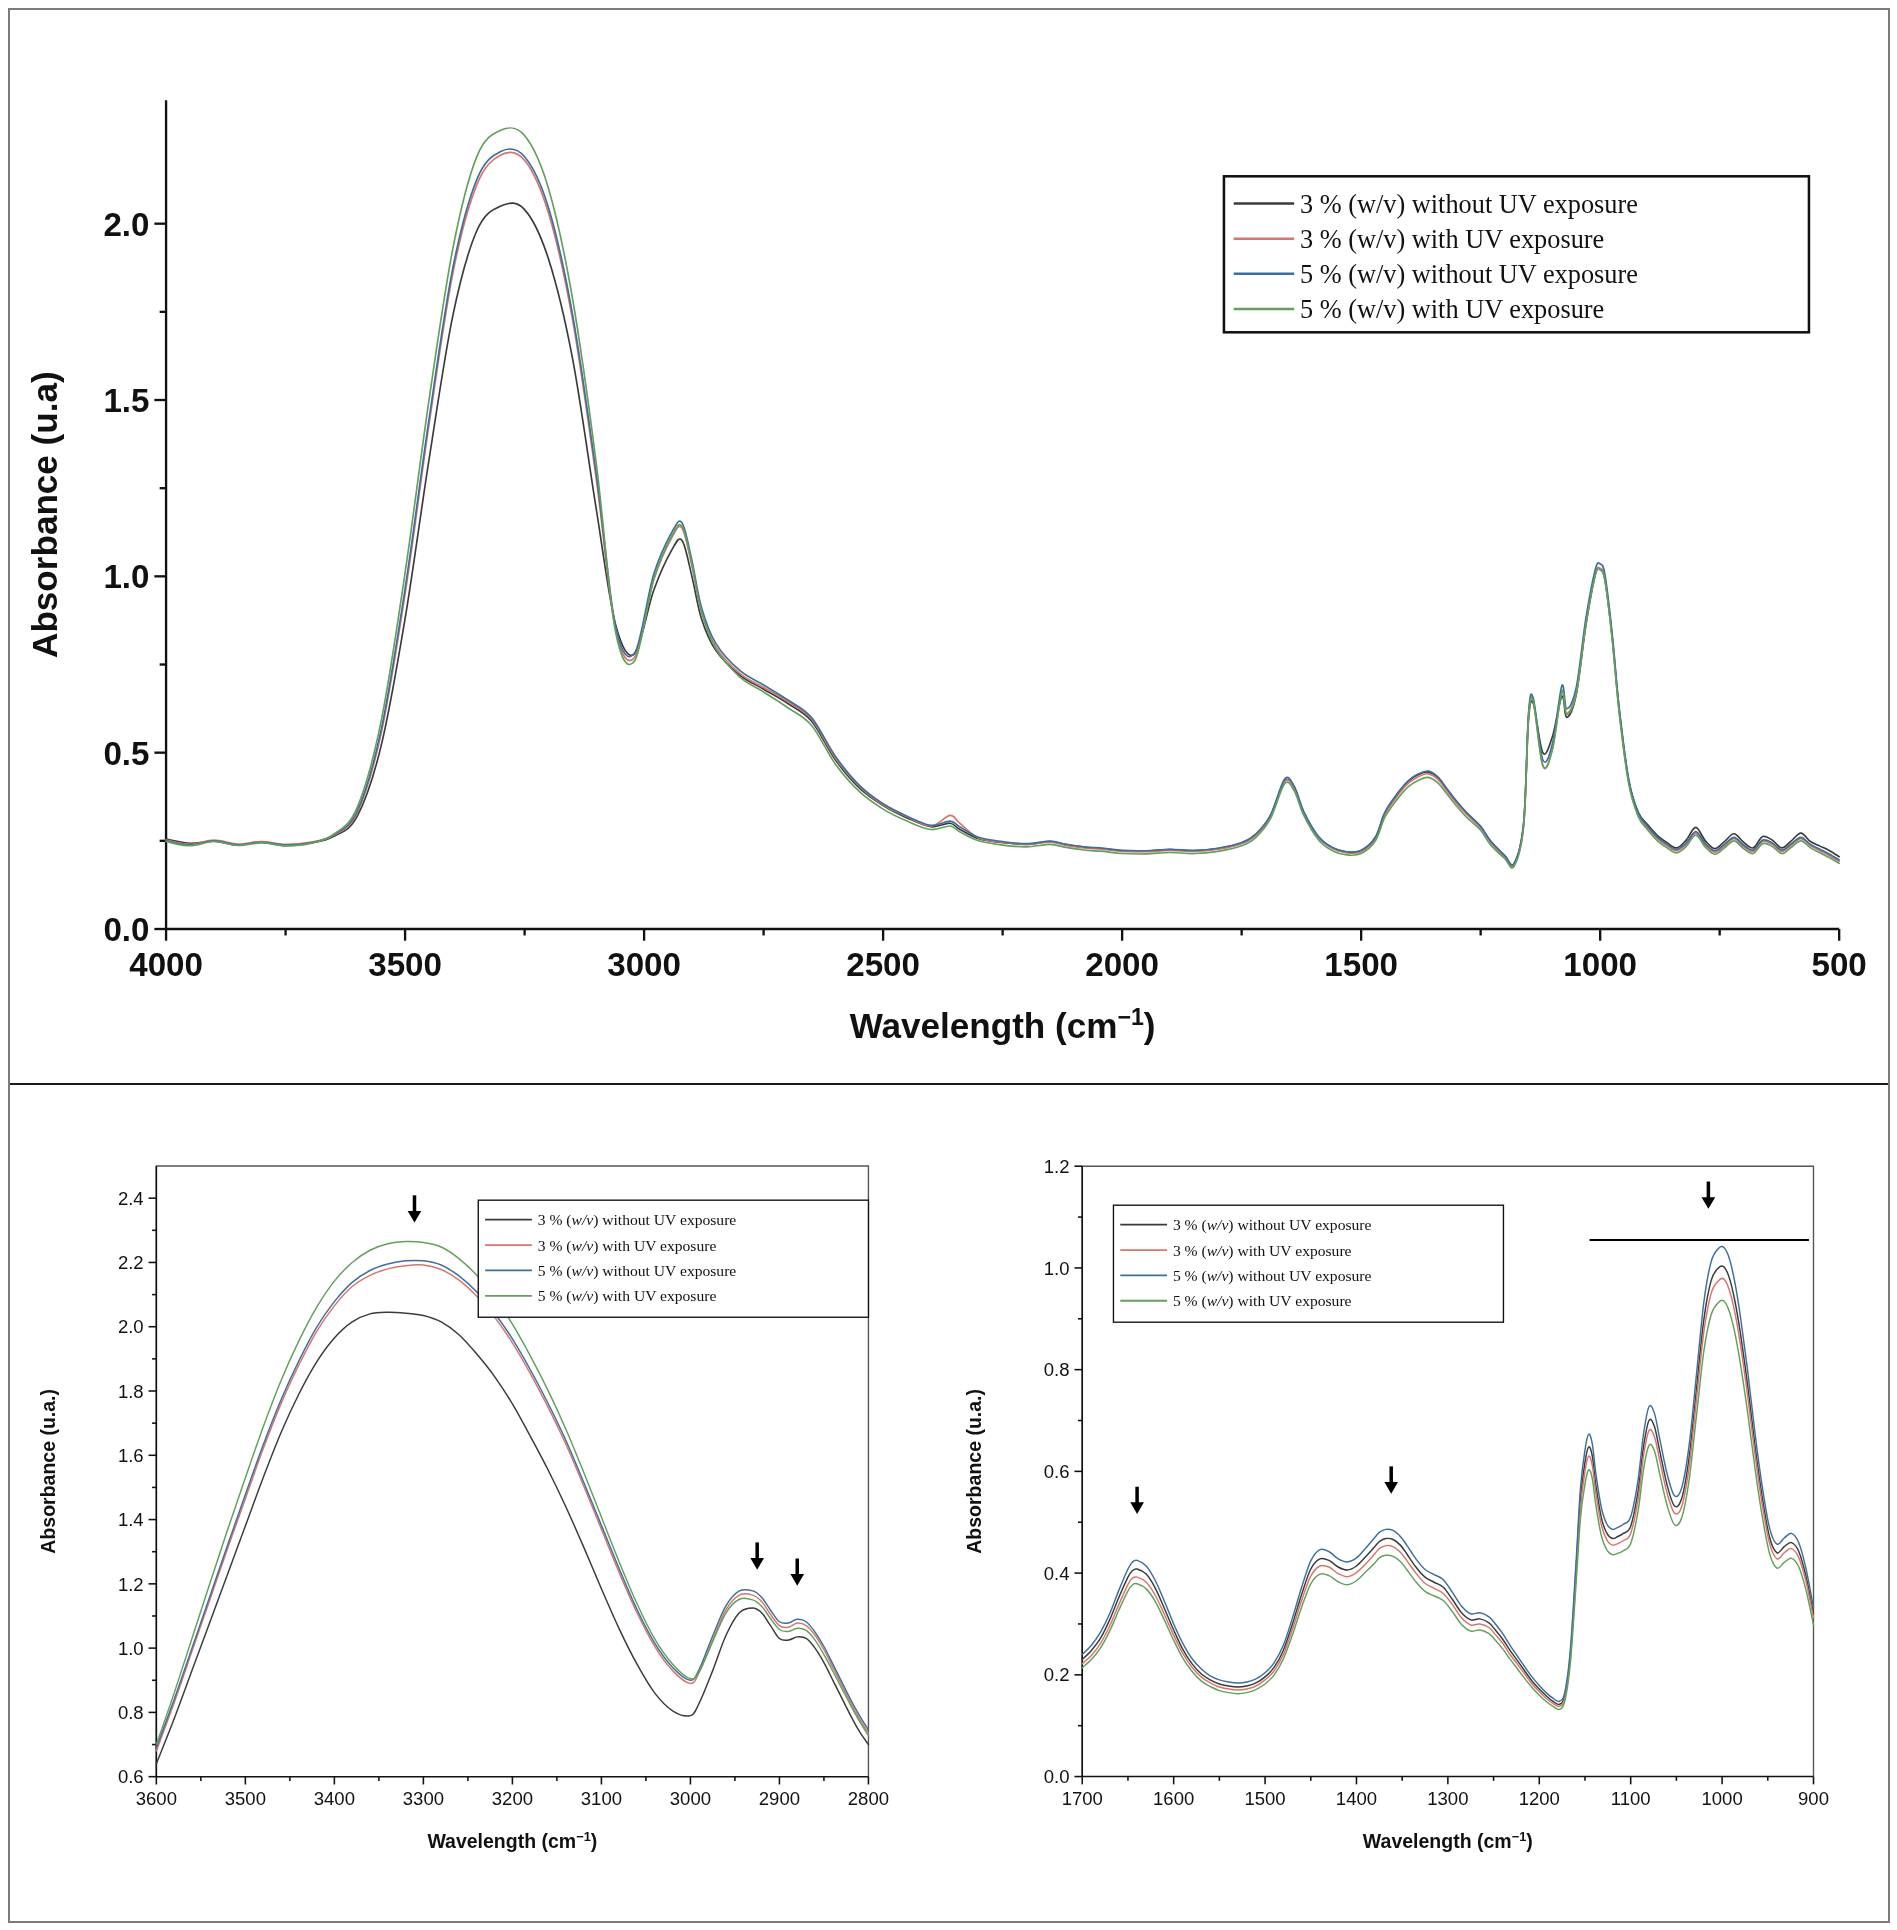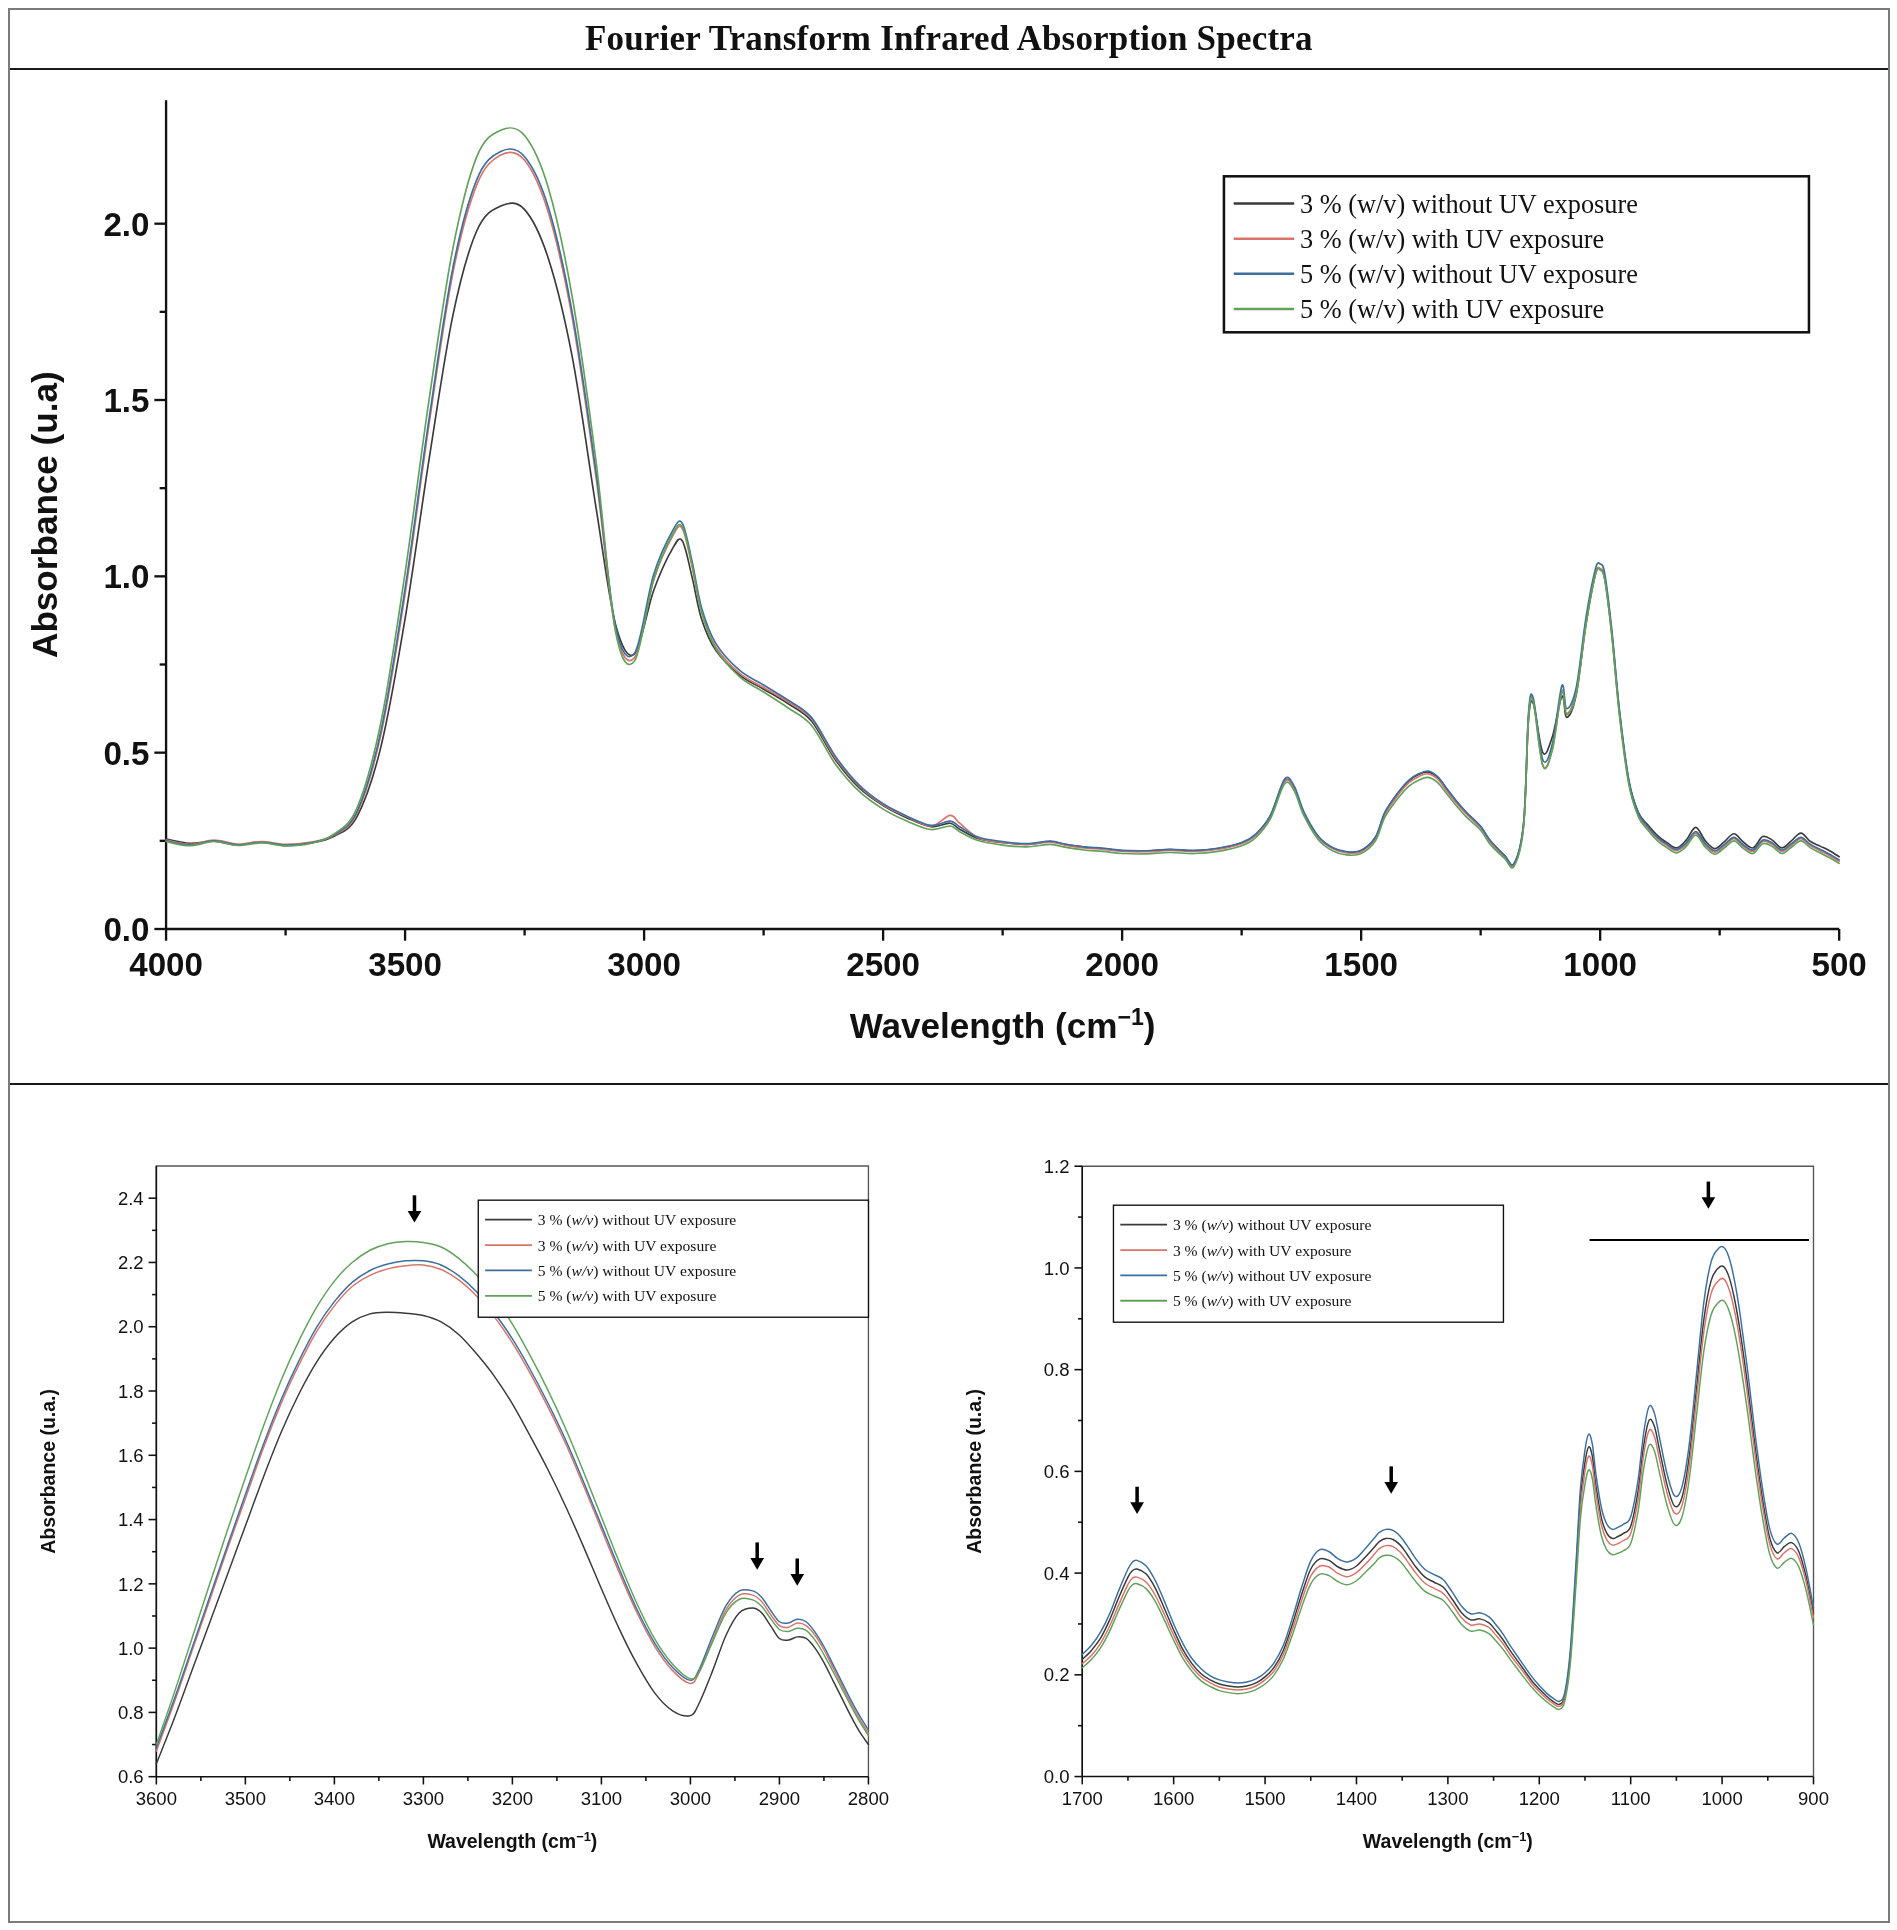--- a/index.html
+++ b/index.html
@@ -22,23 +22,20 @@
   .spec{fill:none;stroke-width:1.7;stroke-linejoin:round;stroke-linecap:round;}
   .spec-sub{fill:none;stroke-width:1.5;stroke-linejoin:round;stroke-linecap:round;}
   .subframe{fill:none;stroke:#555;stroke-width:1.4;}
 </style>
 </head>
 <body>
 
 <div class="page">
   <div class="outer-frame"></div>
 
-  <div class="title-bar">
-    <div class="t">Fourier Transform Infrared Absorption Spectra</div>
-  </div>
 
   <div class="main-panel">
     <svg id="svg-main" width="1878" height="1014" viewBox="0 0 1926 1040">
         <line x1="160" y1="880" x2="1876" y2="880" class="axis-line" stroke-width="2.4"></line>
         <line x1="160" y1="880" x2="160" y2="30" class="axis-line" stroke-width="2.4"></line>
         <line x1="160" y1="880" x2="160" y2="892" class="tickline" stroke-width="2.4"></line>
         <text x="160" y="928" text-anchor="middle" font-size="34" class="ticktext" font-weight="bold">4000</text>
         <line x1="405.1428571428571" y1="880" x2="405.1428571428571" y2="892" class="tickline" stroke-width="2.4"></line>
         <text x="405.1428571428571" y="928" text-anchor="middle" font-size="34" class="ticktext" font-weight="bold">3500</text>
         <line x1="650.2857142857142" y1="880" x2="650.2857142857142" y2="892" class="tickline" stroke-width="2.4"></line>

